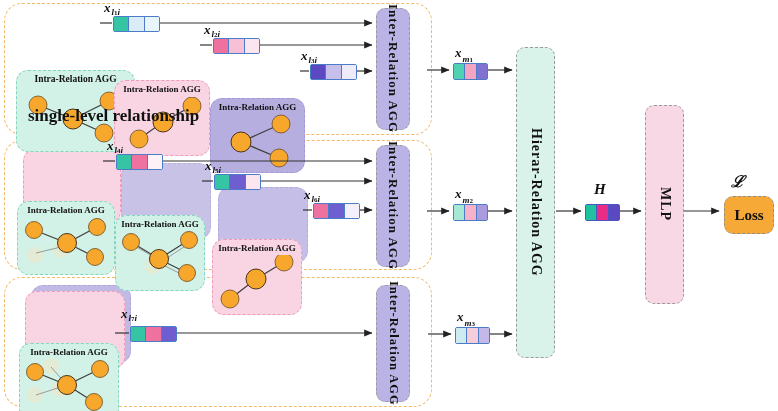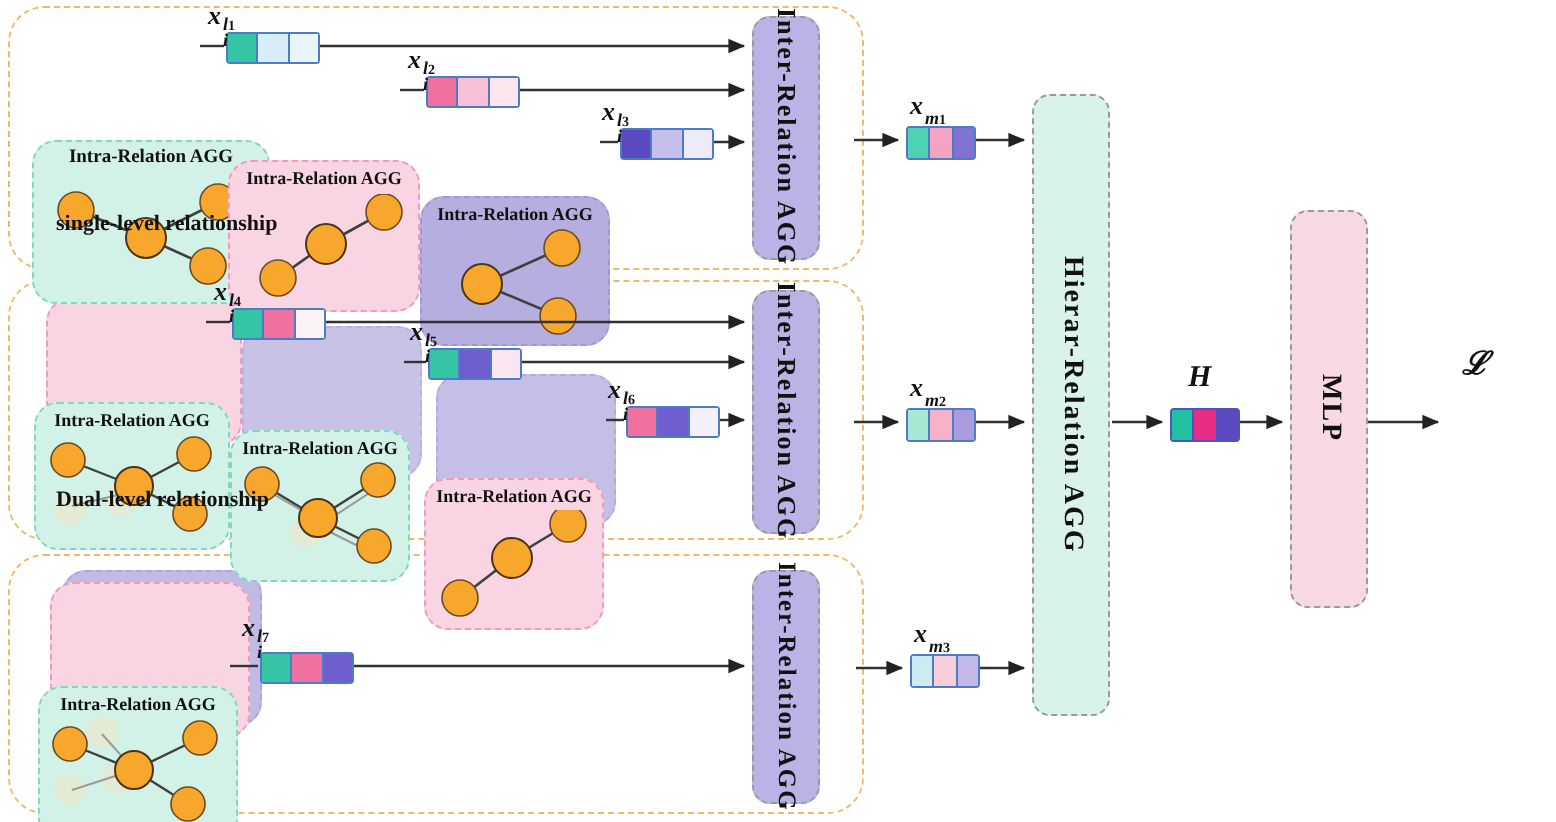--- a/index.html
+++ b/index.html
@@ -20,39 +20,38 @@
   .hierarbox{background:#d9f3ea;}
   .mlpbox{background:#f9d8e6;}
   .lossbox{position:absolute;background:#f6a937;border:1.7px dashed #8f8f8f;border-radius:9px;
            display:flex;align-items:center;justify-content:center;font-weight:bold;font-size:15px;color:#111;}
   .vec{position:absolute;display:flex;border:1.8px solid #4d7cc7;border-radius:2px;background:#fff;z-index:5;}
   .vec .seg{flex:1;}
   .vec .seg + .seg{border-left:1.6px solid #4d7cc7;}
   .vec.hvec{border-color:#4b54c0;}
   .vec.hvec .seg + .seg{border-left-color:#4b54c0;}
   .vlabel{position:absolute;font-weight:bold;font-style:italic;font-size:13px;color:#111;z-index:6;white-space:nowrap;}
-  .stack{display:inline-flex;flex-direction:column;line-height:0.8;vertical-align:-3px;margin-left:1px;font-style:italic;}
+  .stack{display:inline-flex;flex-direction:row;line-height:0.8;vertical-align:-3px;margin-left:1px;font-style:italic;}
   .vsup,.vsub{font-size:9px;}
   .vss{font-size:7px;font-style:normal;}
-  .gtitle{position:absolute;font-weight:bold;font-size:11px;color:#111;z-index:4;}
+  .gtitle{position:absolute;font-weight:bold;font-size:17px;color:#111;z-index:4;}
   .biglabel{position:absolute;font-weight:bold;font-style:italic;font-size:15px;color:#111;z-index:6;}
   svg.wires{position:absolute;left:0;top:0;z-index:3;}
   svg.graph{position:absolute;z-index:2;}
 </style>
 </head>
 <body>
 
 <div id="canvas">
 
   <div class="group" style="left:4px;top:3px;width:426px;height:130px;"></div>
   <div class="group" style="left:4px;top:140px;width:426px;height:128px;"></div>
   <div class="group" style="left:4px;top:277px;width:426px;height:128px;"></div>
 
   <div class="gtitle" style="left:28px;top:106px;">single-level relationship</div>
-  <div class="gtitle" style="left:28px;top:244px;">Dual-level relationship</div>
 
   <div class="ibox teal" style="left:16px;top:24px;width:117px;height:80px;z-index:2;">
     <div class="ilabel">Intra-Relation AGG</div>
     <svg class="graph" style="left:4px;top:18px;" width="109" height="58">
       <line x1="52" y1="30" x2="17" y2="16" stroke="#3f3f3f" stroke-width="1.3"></line>
       <line x1="52" y1="30" x2="88" y2="12" stroke="#3f3f3f" stroke-width="1.3"></line>
       <line x1="52" y1="30" x2="83" y2="44" stroke="#3f3f3f" stroke-width="1.3"></line>
       <circle cx="17" cy="16" r="9" fill="#f7a82c" stroke="#6b4a23" stroke-width="0.8"></circle>
       <circle cx="88" cy="12" r="9" fill="#f7a82c" stroke="#6b4a23" stroke-width="0.8"></circle>
       <circle cx="83" cy="44" r="9" fill="#f7a82c" stroke="#6b4a23" stroke-width="0.8"></circle>
@@ -158,20 +157,23 @@
   <div class="vbox interbox" style="left:376px;top:285px;width:32px;height:115px;">
     <span class="vtext" style="font-size:12.5px;">Inter-Relation AGG</span>
   </div>
 
   <div class="vbox hierarbox" style="left:516px;top:47px;width:37px;height:309px;">
     <span class="vtext" style="font-size:14px;">Hierar-Relation AGG</span>
   </div>
   <div class="vbox mlpbox" style="left:645px;top:105px;width:37px;height:197px;">
     <span class="vtext" style="font-size:14px;">MLP</span>
   </div>
+  <div class="lossbox" style="left:724px;top:196px;width:48px;height:36px;">
+    <span>Loss</span>
+  </div>
   <div class="biglabel" style="left:731px;top:170px;font-size:16px;">ℒ</div>
   <div class="biglabel" style="left:594px;top:181px;">H</div>
 
   <svg class="wires" width="778" height="411">
     <defs>
       <marker id="ah" markerWidth="9" markerHeight="8" refX="6.5" refY="3" orient="auto">
         <path d="M0,0 L7,3 L0,6 z" fill="#222"></path>
       </marker>
     </defs>
 

